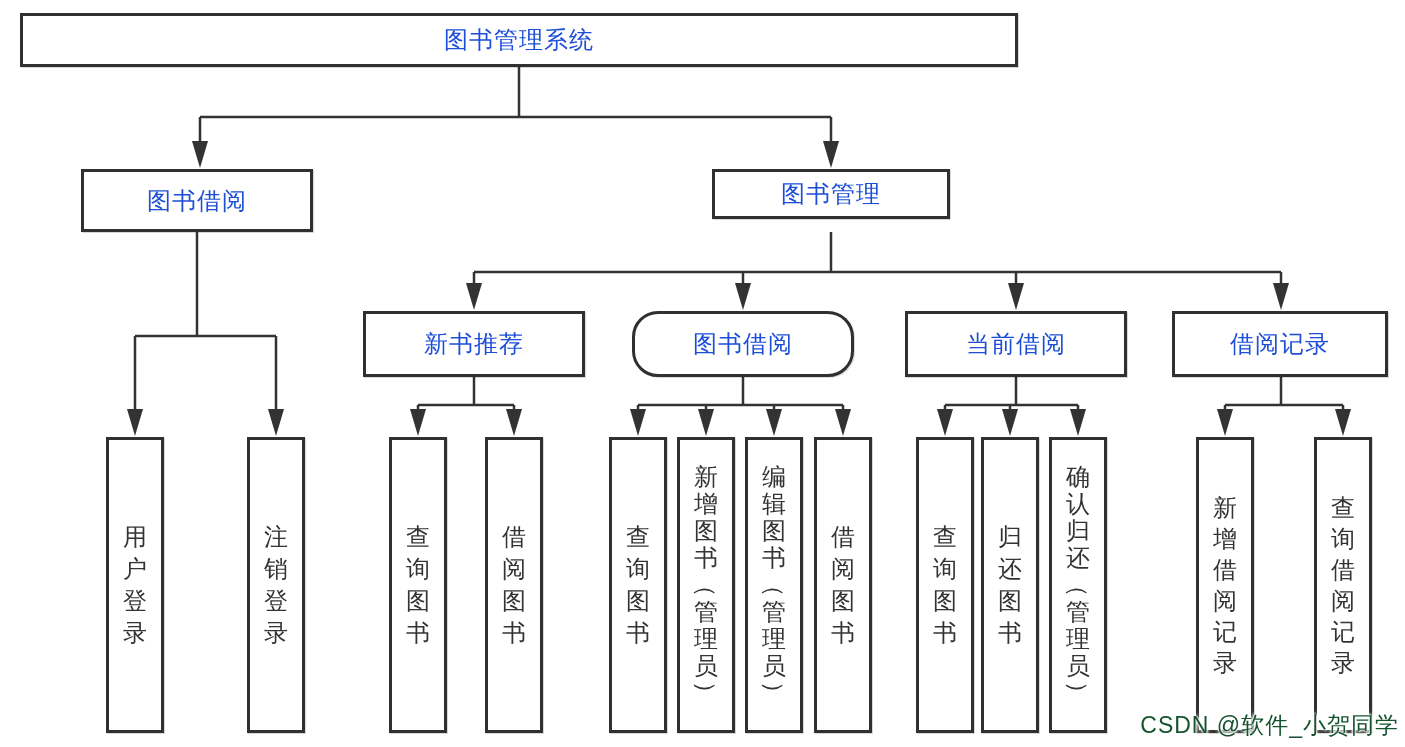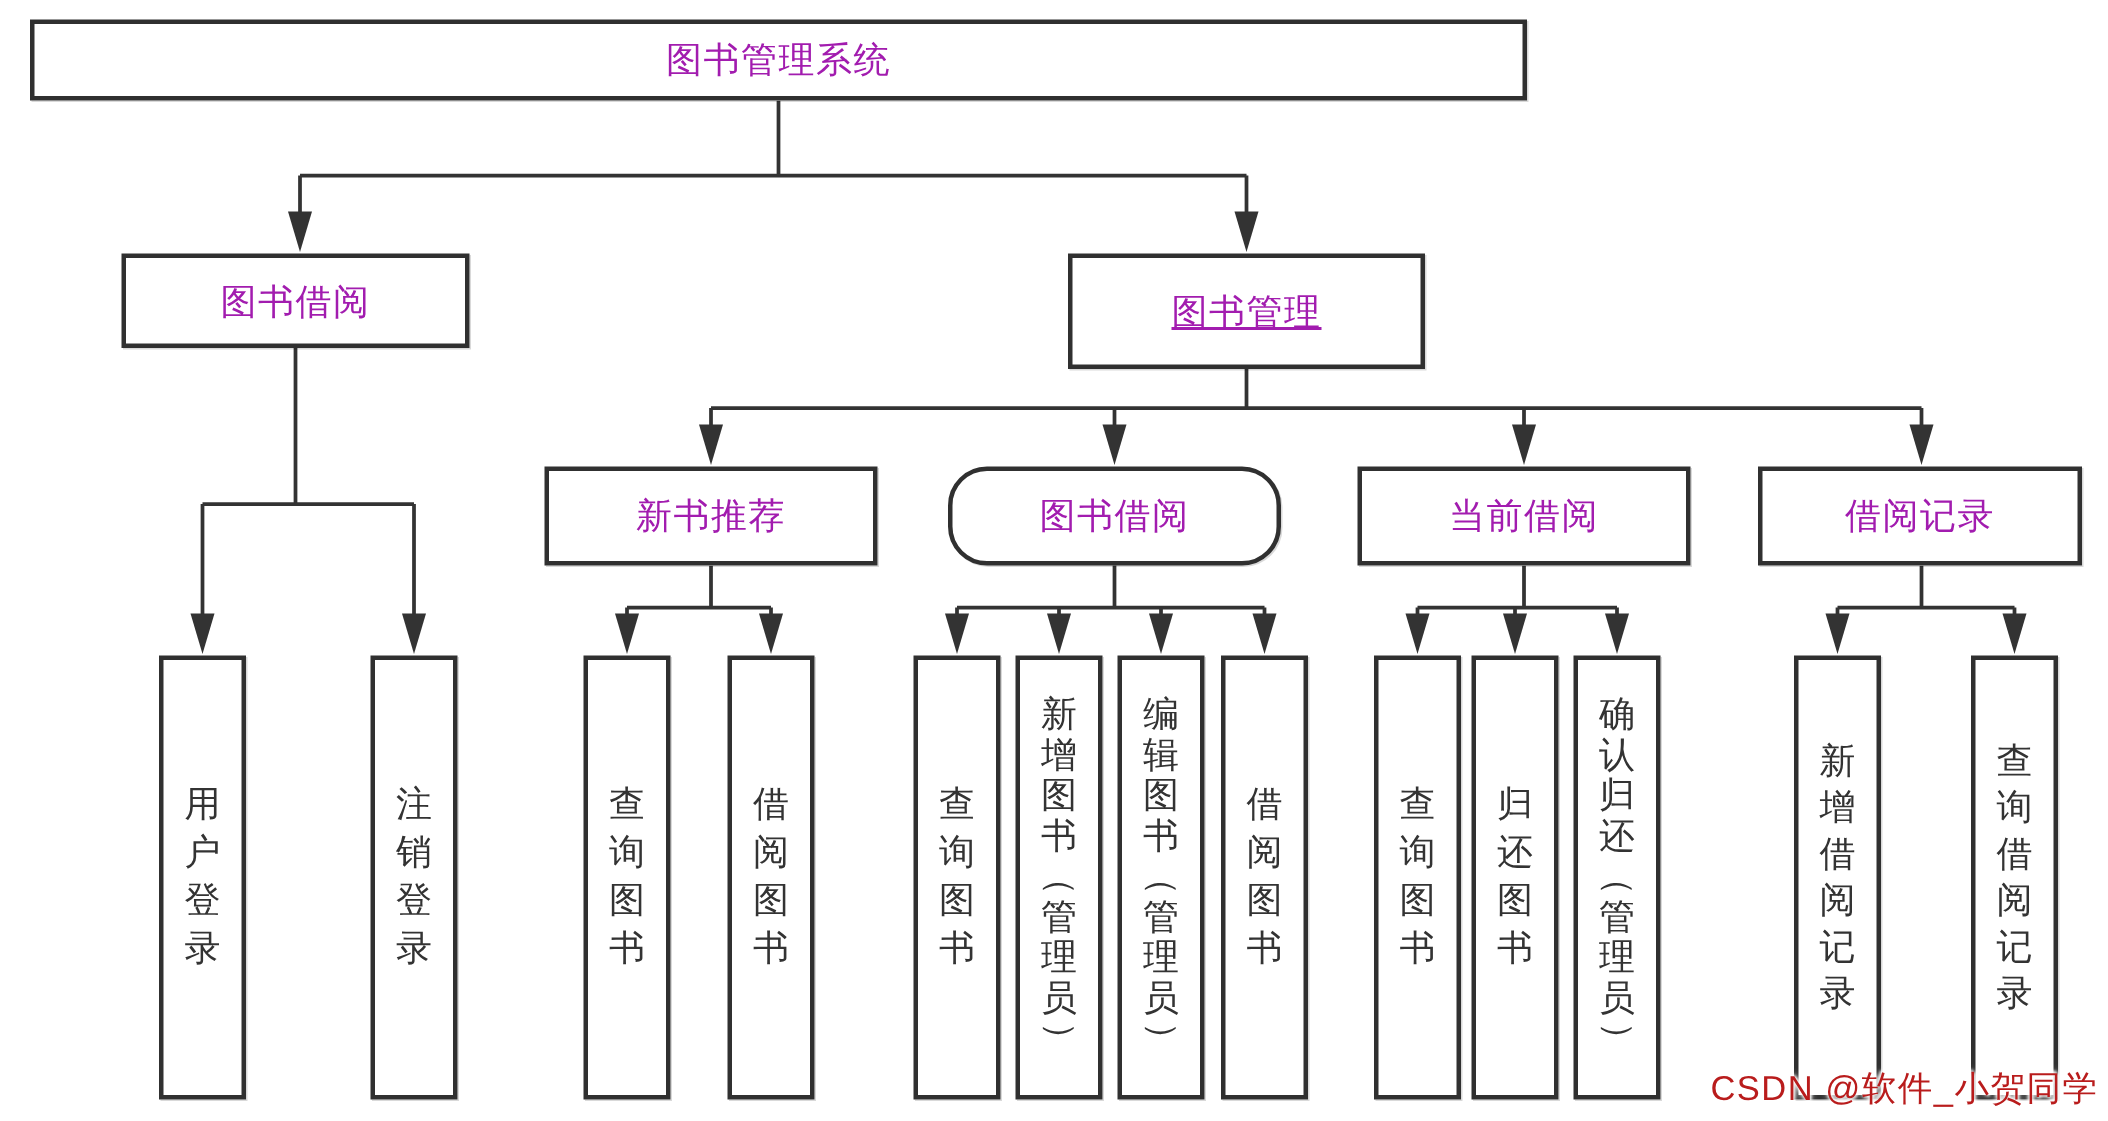--- a/index.html
+++ b/index.html
@@ -9,41 +9,41 @@
     overflow:hidden;
   }
   #stage{position:absolute;left:0;top:0;width:1405px;height:747px;}
   svg.connectors{position:absolute;left:0;top:0;z-index:0;}
   svg.connectors line{stroke:#333333;stroke-width:2.5;}
   svg.connectors polygon{fill:#333333;}
   .hbox{
     position:absolute;z-index:1;background:#ffffff;
     border:3px solid #303030;box-sizing:border-box;
     display:flex;align-items:center;justify-content:center;
-    font-size:24px;color:#a21caf;letter-spacing:1px;
+    font-size:24px;color:#1d4ed8;letter-spacing:1px;
     box-shadow:1px 1px 0 rgba(0,0,0,0.15);
   }
   .vbox{
     position:absolute;z-index:1;top:437px;height:296px;width:58px;
     background:#ffffff;border:3px solid #303030;box-sizing:border-box;
     display:flex;align-items:center;justify-content:center;
     box-shadow:1px 1px 0 rgba(0,0,0,0.15);
   }
   .vtext{
     display:flex;flex-direction:column;align-items:center;
     font-size:24px;color:#333333;line-height:1;
   }
   .vtext span{display:block;height:24px;line-height:24px;}
   .vtext span.rot{transform:rotate(90deg);}
   .gap-lg{gap:8px;}   
   .gap-md{gap:7px;}   
   .gap-sm{gap:3px;}   
   #watermark{
     position:absolute;z-index:2;right:6px;bottom:6px;
-    font-size:23px;color:#b91c1c;letter-spacing:1px;
+    font-size:23px;color:#14532d;letter-spacing:1px;
     text-shadow:0 0 3px #ffffff,0 0 6px #ffffff,1px 1px 2px #ffffff,-1px -1px 2px #ffffff;
     margin-top:22px;
   }
 </style>
 </head>
 <body>
 
 <div id="stage">
 
   <svg class="connectors" width="1405" height="747" viewBox="0 0 1405 747" aria-hidden="true">
@@ -104,21 +104,21 @@
     <line x1="1225" y1="405" x2="1343" y2="405"></line>
     <line x1="1225" y1="405" x2="1225" y2="414"></line>
     <polygon points="1217,409 1233,409 1225,436"></polygon>
     <line x1="1343" y1="405" x2="1343" y2="414"></line>
     <polygon points="1335,409 1351,409 1343,436"></polygon>
   </svg>
 
   <div class="hbox" style="left:20px;top:13px;width:998px;height:54px;">图书管理系统</div>
 
   <div class="hbox" style="left:81px;top:169px;width:232px;height:63px;">图书借阅</div>
-  <div class="hbox" style="left:712px;top:169px;width:238px;height:77px;text-decoration:underline;">图书管理</div>
+  <div class="hbox" style="left:712px;top:169px;width:238px;height:50px;">图书管理</div>
 
   <div class="hbox" style="left:363px;top:311px;width:222px;height:66px;">新书推荐</div>
   <div class="hbox" style="left:632px;top:311px;width:222px;height:66px;border-radius:26px;">图书借阅</div>
   <div class="hbox" style="left:1172px;top:311px;width:216px;height:66px;">借阅记录</div>
   <div class="hbox" style="left:905px;top:311px;width:222px;height:66px;">当前借阅</div>
 
   <div class="vbox" style="left:106px;">
     <div class="vtext gap-lg">
         <span>用</span>
         <span>户</span>

